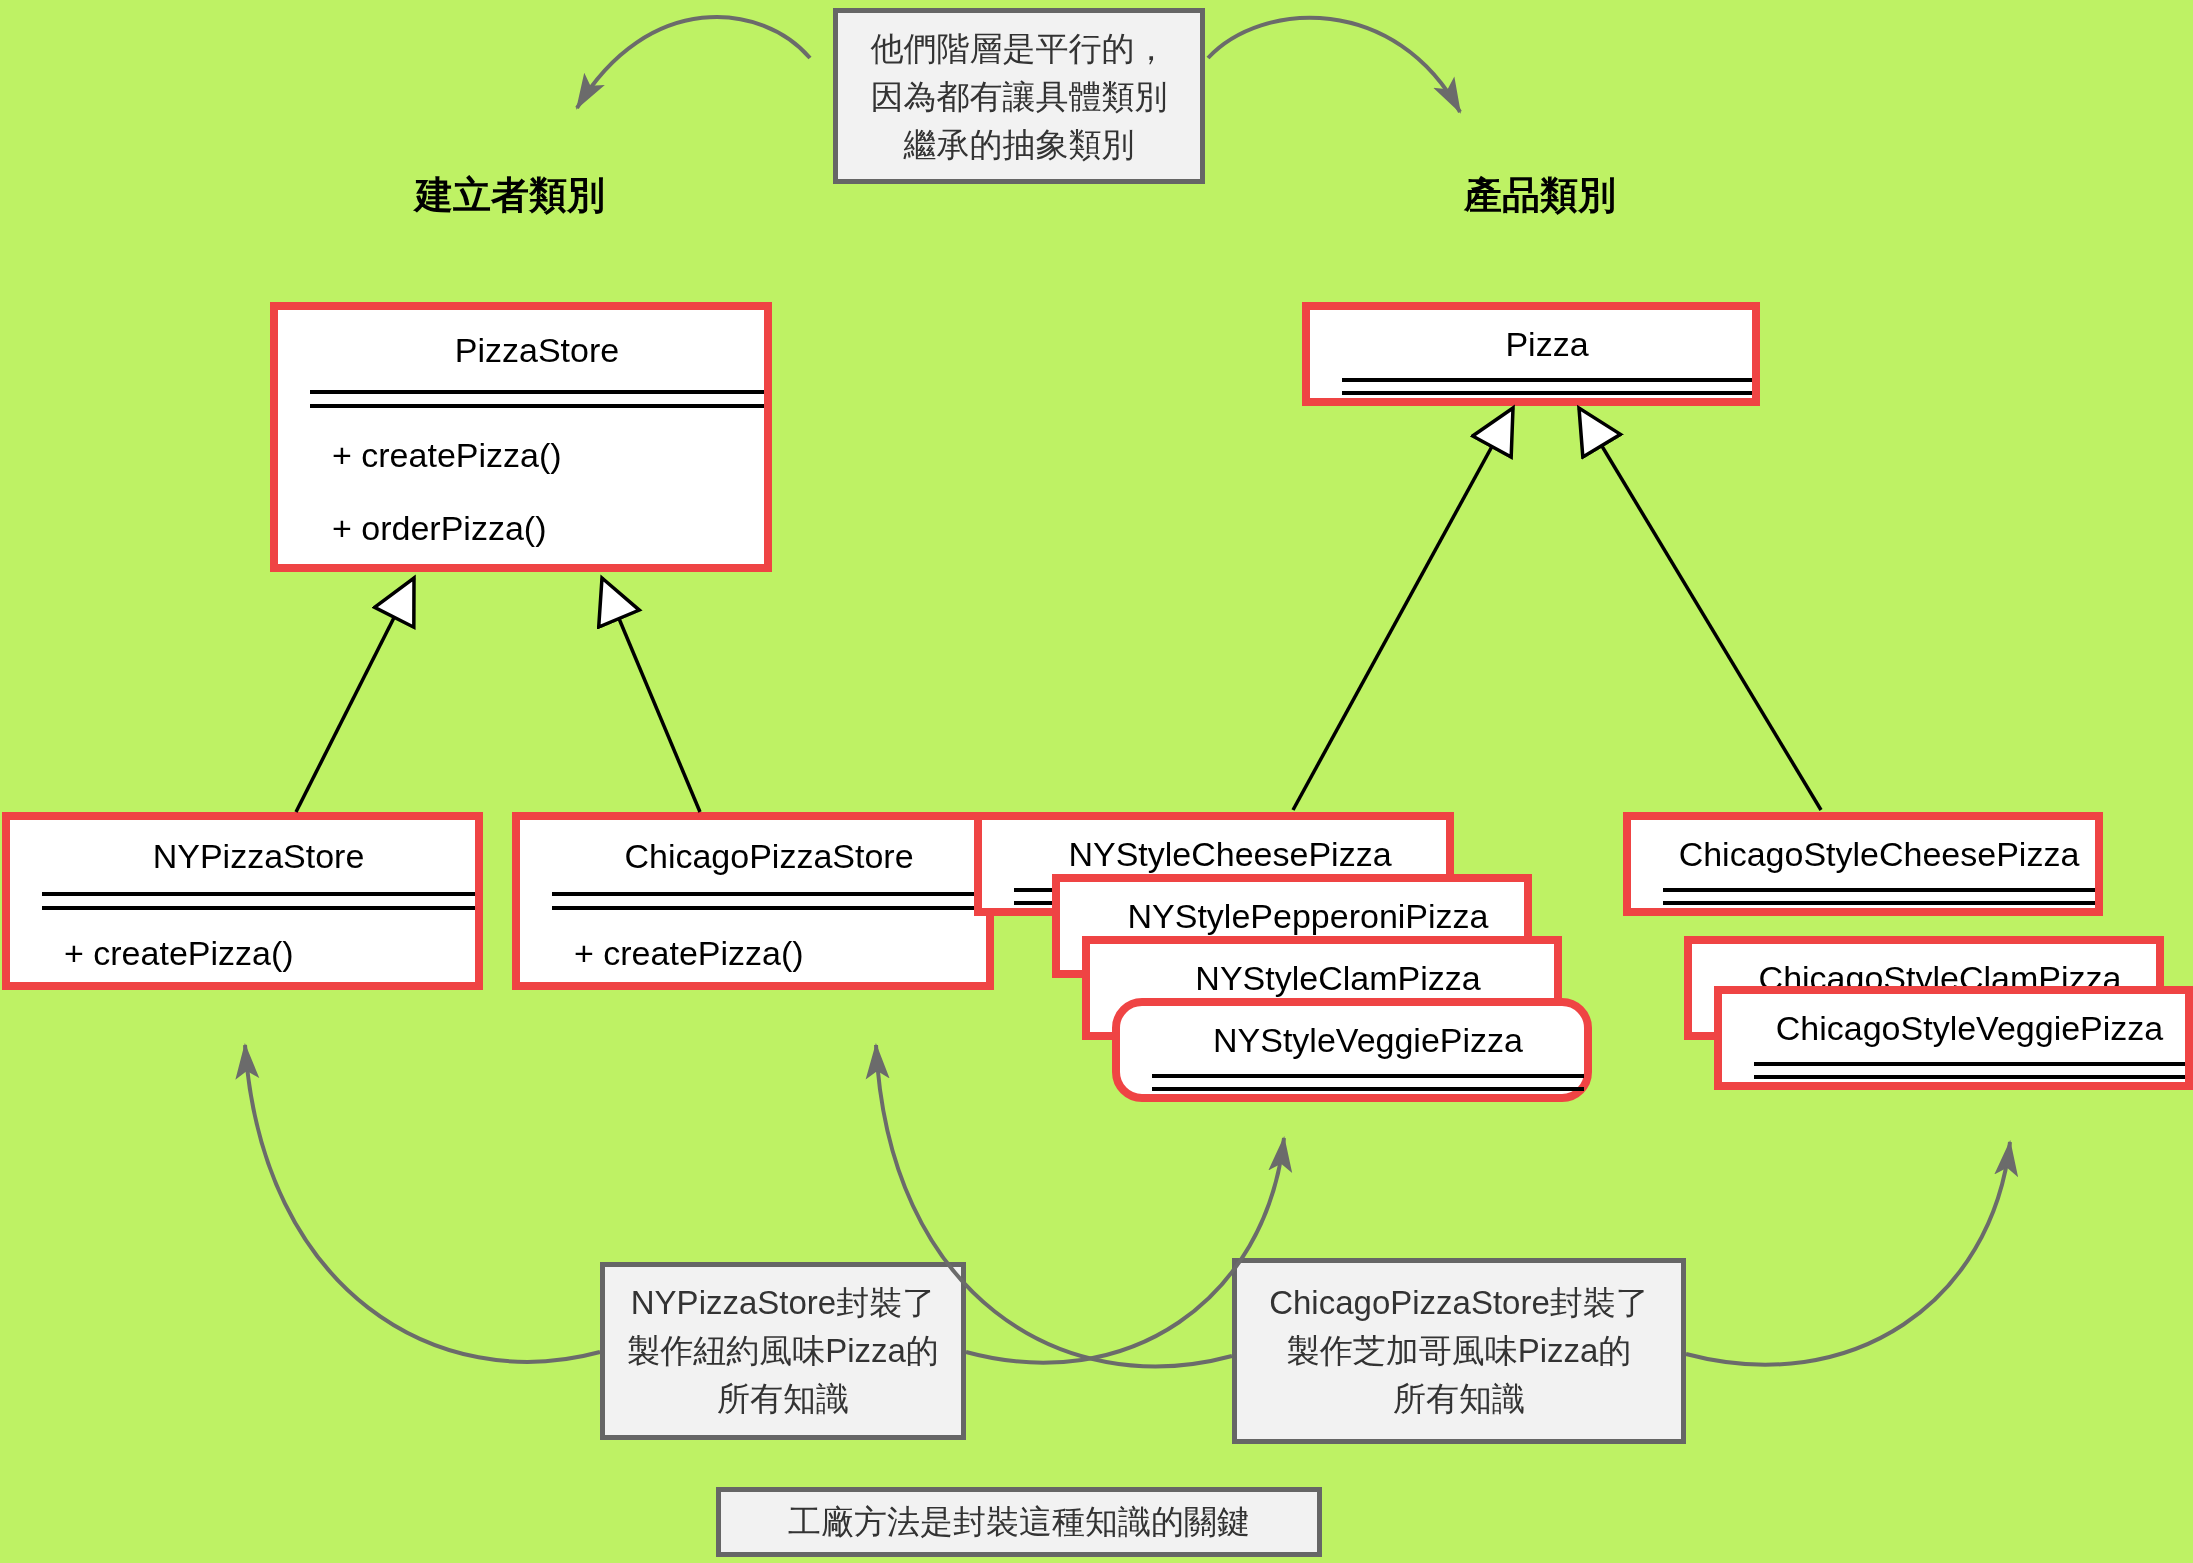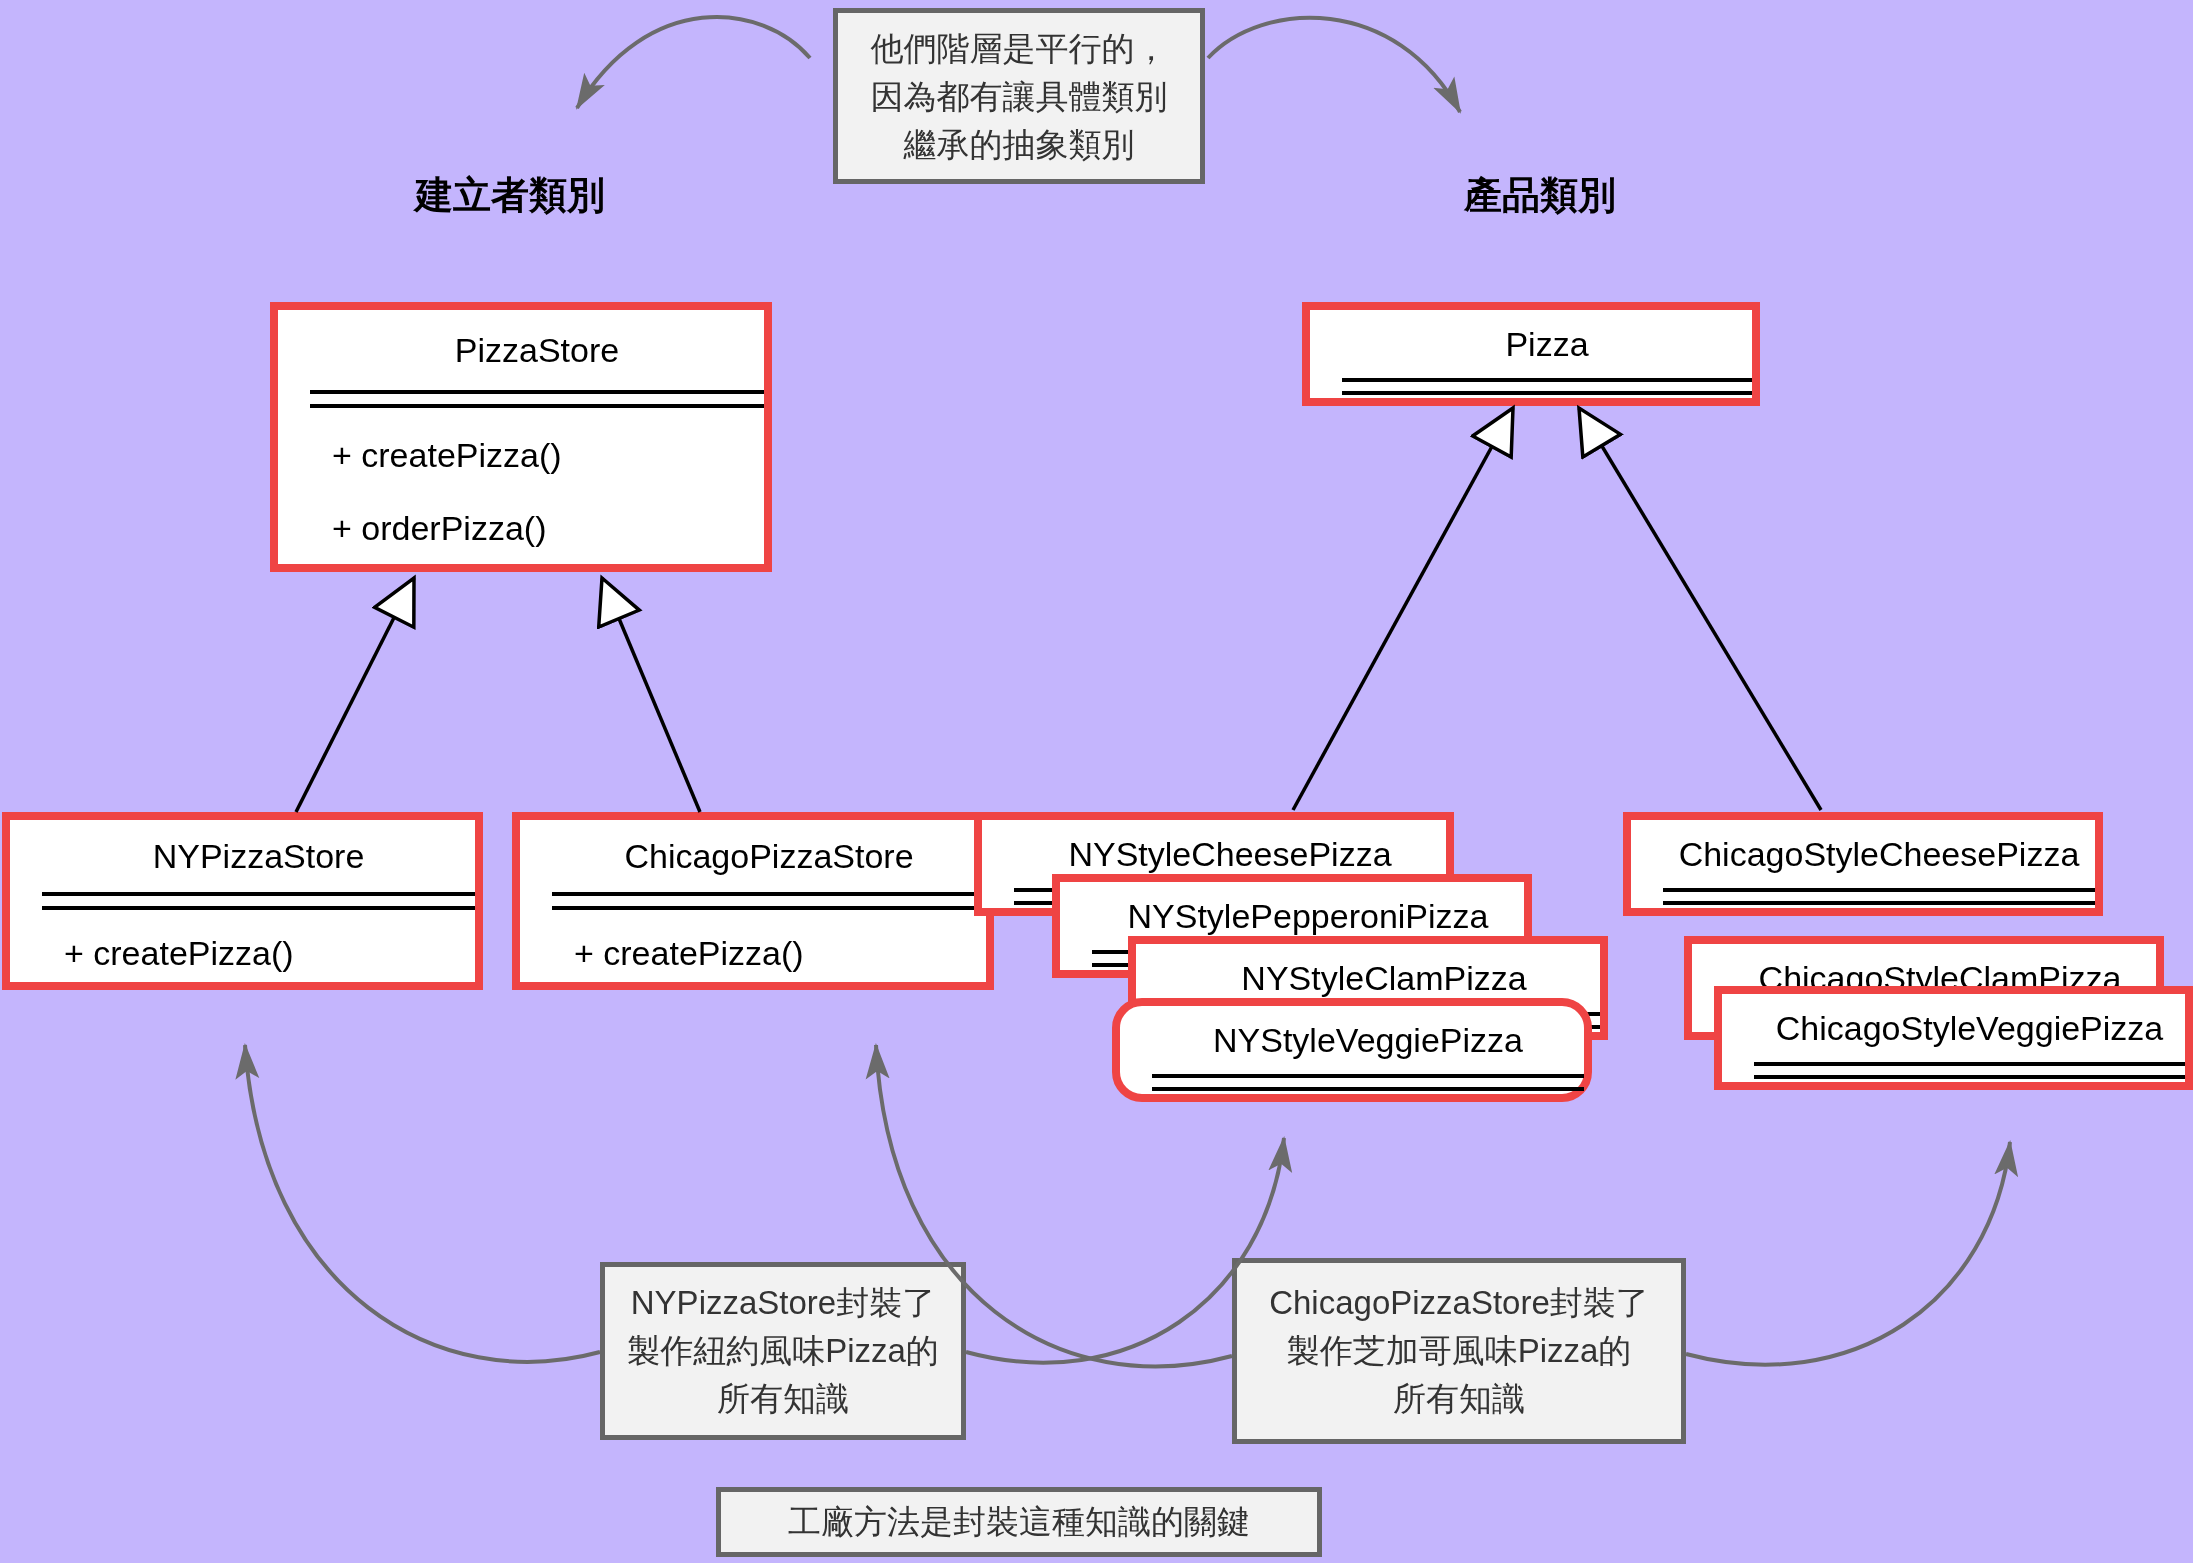--- a/index.html
+++ b/index.html
@@ -1,17 +1,17 @@
 <!DOCTYPE html>
 <html><head>
 <meta charset="utf-8">
 <style>
   html,body{margin:0;padding:0;background:#fff;}
   #canvas{
-    position:relative;width:2193px;height:1563px;overflow:hidden;background:#c4b5fd;
+    position:relative;width:2193px;height:1563px;overflow:hidden;background:#bef264;
     font-family:"Liberation Sans", sans-serif;
   }
   .classbox{
     position:absolute;background:#fff;border:8px solid #ef4444;box-sizing:border-box;color:#000;padding-left:32px;
   }
   .ctitle{
     display:flex;align-items:center;justify-content:center;
     font-size:34px;border-bottom:4px solid #000;white-space:nowrap;box-sizing:border-box;
   }
   .thinrow{border-bottom:4px solid #000;box-sizing:border-box;}
@@ -72,21 +72,21 @@
   </div>
 
   <div class="classbox" style="left:974px;top:812px;width:480px;height:104px;">
     <div class="ctitle" style="height:72px;">NYStyleCheesePizza</div>
     <div class="thinrow" style="height:13px;"></div>
   </div>
   <div class="classbox" style="left:1052px;top:874px;width:480px;height:104px;">
     <div class="ctitle" style="height:72px;">NYStylePepperoniPizza</div>
     <div class="thinrow" style="height:13px;"></div>
   </div>
-  <div class="classbox" style="left:1128px;top:936px;width:480px;height:104px;">
+  <div class="classbox" style="left:1082px;top:936px;width:480px;height:104px;">
     <div class="ctitle" style="height:72px;">NYStyleClamPizza</div>
     <div class="thinrow" style="height:13px;"></div>
   </div>
   <div class="classbox" style="left:1112px;top:998px;width:480px;height:104px;border-radius:30px;">
     <div class="ctitle" style="height:72px;">NYStyleVeggiePizza</div>
     <div class="thinrow" style="height:13px;"></div>
   </div>
 
   <div class="classbox" style="left:1623px;top:812px;width:480px;height:104px;">
     <div class="ctitle" style="height:72px;">ChicagoStyleCheesePizza</div>

